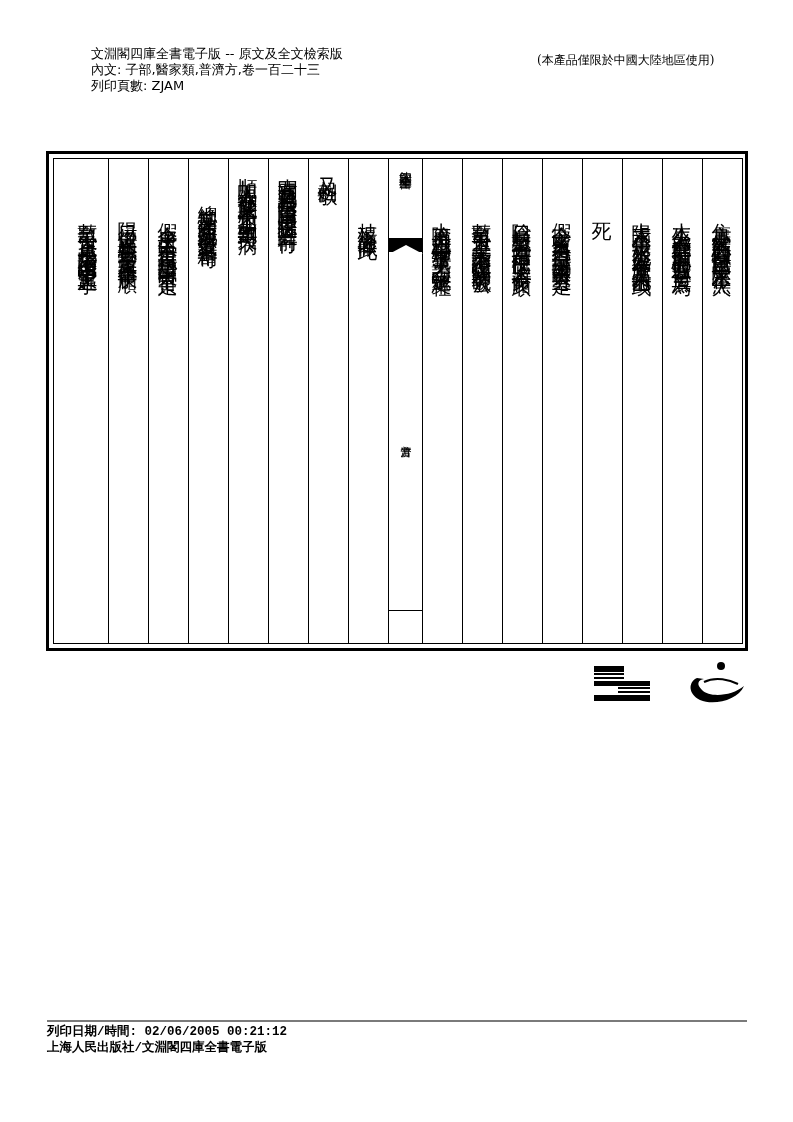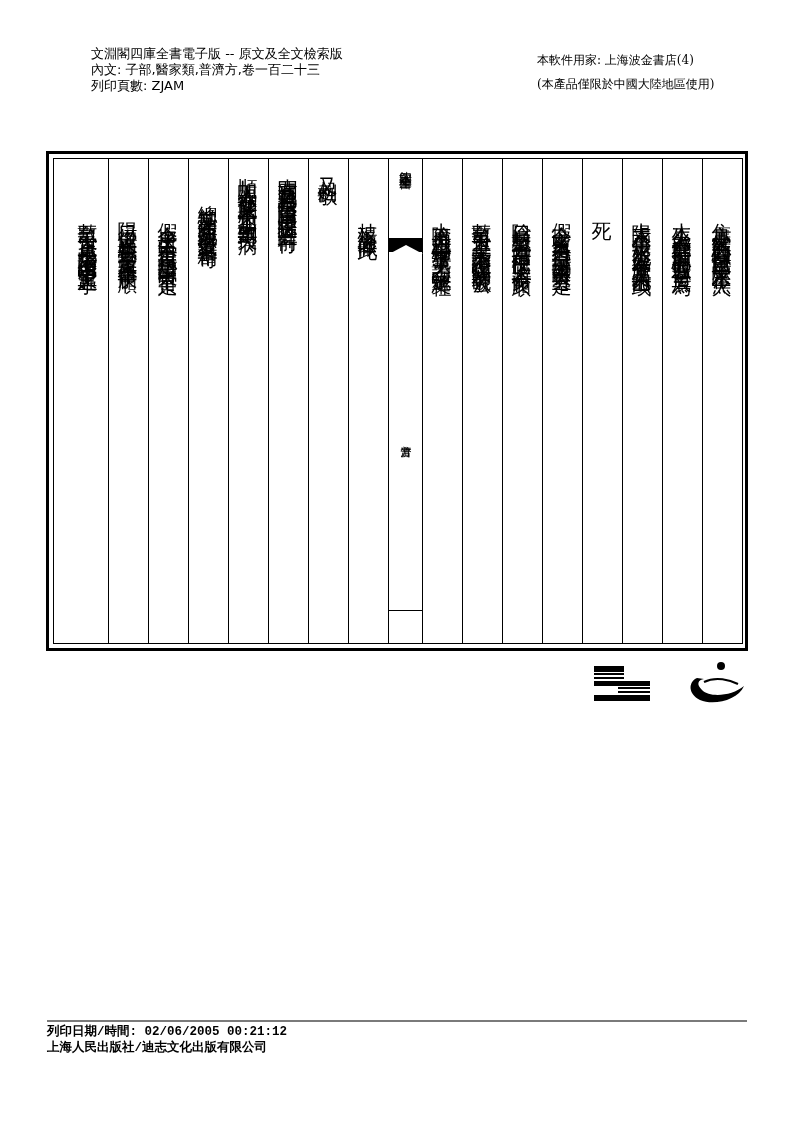--- a/index.html
+++ b/index.html
@@ -47,21 +47,20 @@
 <div class="hdr-left">
   <div>文淵閣四庫全書電子版 -- 原文及全文檢索版</div>
   <div>內文: 子部,醫家類,普濟方,卷一百二十三</div>
   <div>
     <span>列印頁數:</span>
     <span>ZJAM</span>
   </div>
 </div>
 
 <div class="hdr-right">
-  <div>本軟件用家: 上海波金書店(4)</div>
   <div>(本產品僅限於中國大陸地區使用)</div>
 </div>
 
 <div class="frame-outer">
   <div class="frame-inner">
     <div class="col">
         <div class="col-text indent">焦亦是火當鮮心經四日傳至巳厥陰木三焦火</div>
       </div>
     <div class="col">
         <div class="col-text indent">木生火為虛邪當補肝瀉心而愈五日傳至辰為</div>
@@ -136,14 +135,14 @@
     <path d="M112 22 C 124 16, 138 20, 146 24" stroke="#000" stroke-width="2" fill="none"></path>
   </g>
 </svg>
 
 <div class="footer-rule"></div>
 <div class="footer">
   <div>
     <span>列印日期/時間:</span>
     <span>02/06/2005 00:21:12</span>
   </div>
-  <div>上海人民出版社/迪志文化出版有限公司</div>
+  <div>上海人民出版社/文淵閣四庫全書電子版</div>
 </div>
 
 </body></html>

